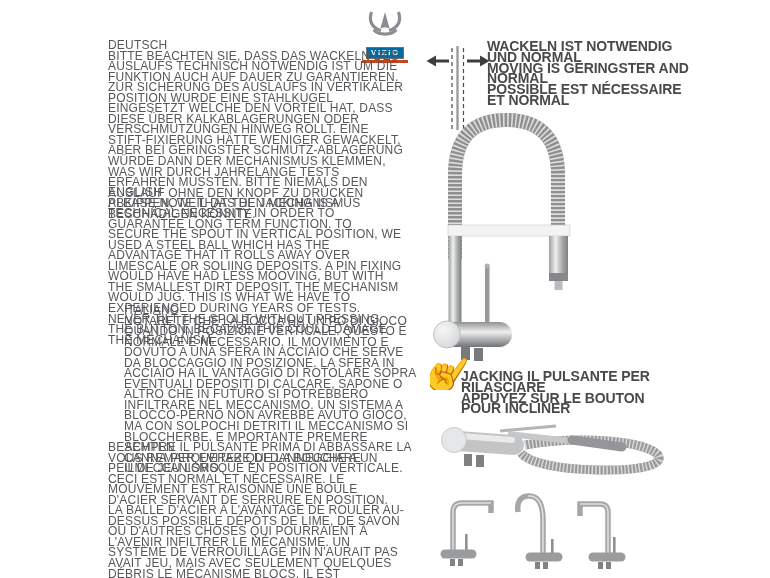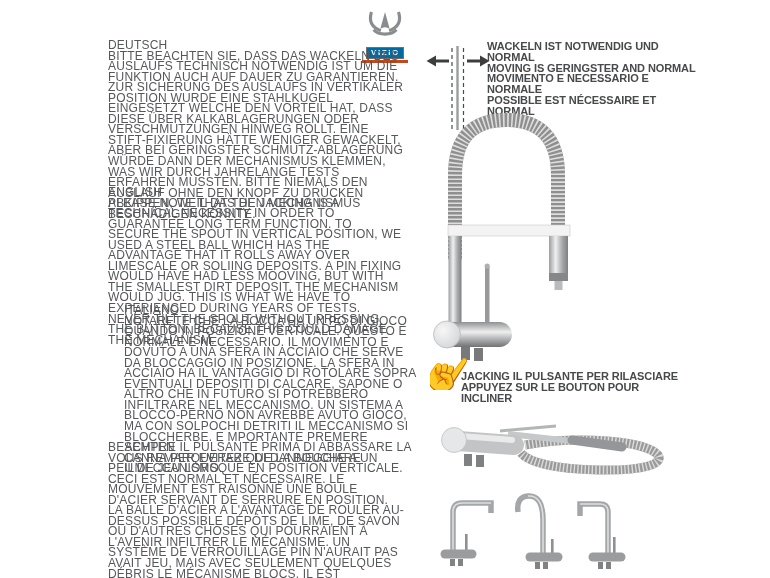--- a/index.html
+++ b/index.html
@@ -12,21 +12,21 @@
         font-size:8px;font-weight:bold;letter-spacing:1.6px;padding:0 3px 1px 4px;line-height:9px;}
   .logo .bar{height:3px;background:#c2491d;margin:1px 6px 0 6px;}
 
   
   .txtcol{position:absolute;left:92px;width:296px;color:#56575a;}
   .sec{position:absolute;left:16px;width:296px;font-size:12px;line-height:10.55px;letter-spacing:.2px;}
   .sec .hd{margin-bottom:0;}
   .sec-de{top:40px;} .sec-en{top:187px;} .sec-it{top:305px;margin-left:16px;} .sec-fr{top:442px;}
 
   
-  .anno{position:absolute;color:#48494b;font-weight:bold;font-size:11px;line-height:10.8px;letter-spacing:-.1px;}
+  .anno{position:absolute;color:#48494b;font-weight:bold;font-size:14px;line-height:10.8px;letter-spacing:-.1px;}
   .anno-wiggle{left:487px;top:41px;width:210px;}
   .anno-button{left:461px;top:371px;width:220px;}
 
   .fig{position:absolute;}
   .fig-arrows{left:426px;top:46px;}
   .fig-main{left:430px;top:95px;}
   .fig-folded{left:430px;top:418px;}
   .fig-models{left:432px;top:490px;}
 </style>
 </head>
@@ -70,21 +70,20 @@
     <line x1="37.5" y1="2" x2="37.5" y2="84" stroke="#4a4a4c" stroke-width="1.2" stroke-dasharray="4 3"></line>
     <line x1="23" y1="15" x2="9" y2="15" stroke="#3c3d3f" stroke-width="3"></line>
     <polygon points="10,9.5 10,20.5 0.5,15" fill="#3c3d3f"></polygon>
     <line x1="41" y1="15" x2="55" y2="15" stroke="#3c3d3f" stroke-width="3"></line>
     <polygon points="54,9.5 54,20.5 63.5,15" fill="#3c3d3f"></polygon>
   </svg>
 
   <div class="anno anno-wiggle">
     <div>WACKELN IST NOTWENDIG UND NORMAL</div>
     <div>MOVING IS GERINGSTER AND NORMAL</div>
-    <div>MOVIMENTO E NECESSARIO E NORMALE</div>
     <div>POSSIBLE EST NÉCESSAIRE ET NORMAL</div>
   </div>
 
   <svg class="fig fig-main" width="200" height="295" viewBox="0 0 200 295">
     <defs>
       <linearGradient id="chv" x1="0" y1="0" x2="1" y2="0">
         <stop offset="0" stop-color="#9b9d9f"></stop>
           <stop offset="0.35" stop-color="#f0f0f0"></stop>
         <stop offset="0.7" stop-color="#a6a8aa"></stop>
           <stop offset="1" stop-color="#7e8082"></stop>

